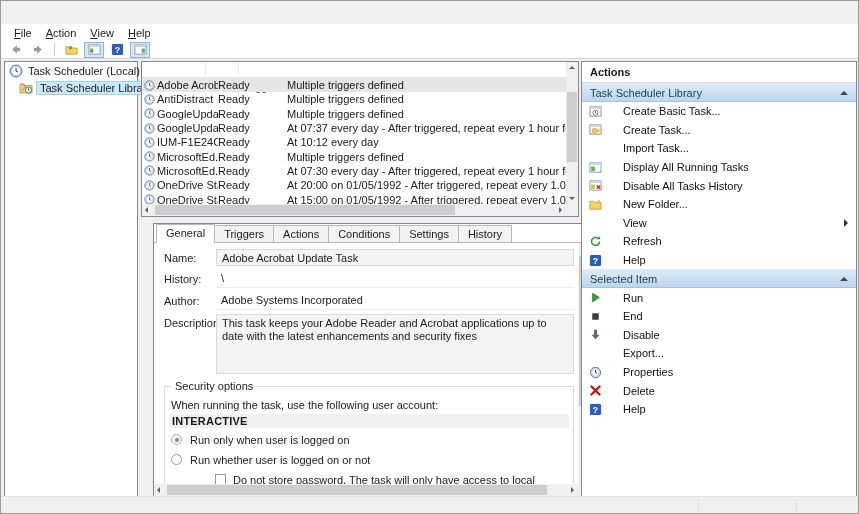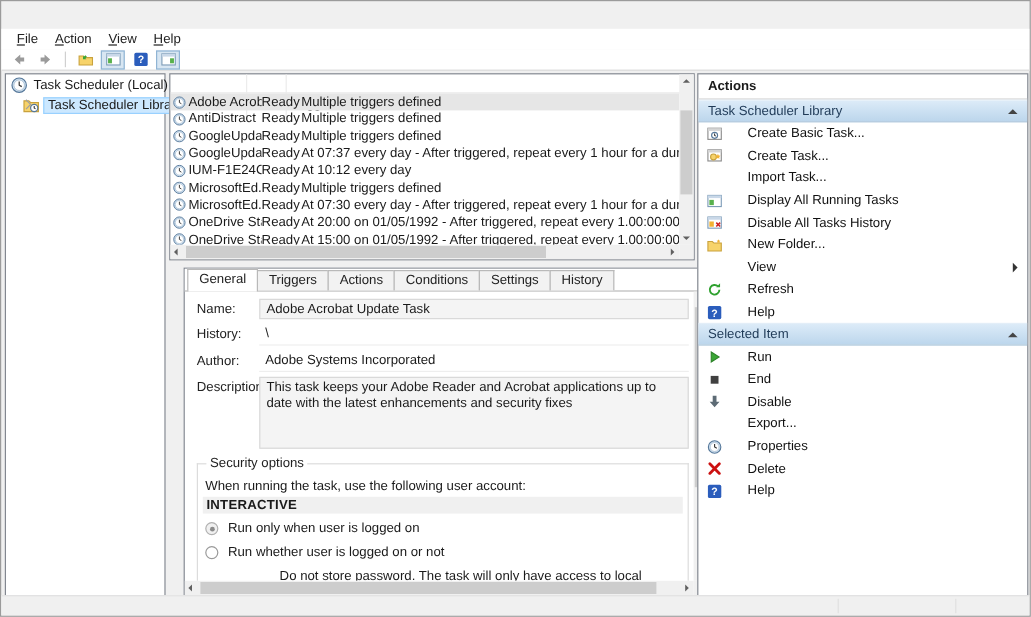--- a/index.html
+++ b/index.html
@@ -49,21 +49,21 @@
   .list-head { display:flex; height:16px; border-bottom:1px solid #e5e5e5; color:#333; }
   .list-head .hc { padding:19px 4px; border-right:1px solid #ececec; }
   .hc.c1 { width:64px; padding-left:12px; } .hc.c2 { width:33px; } .hc.c3 { flex:1; }
   .list-body { position:absolute; left:0; top:16px; right:12px; bottom:12px; overflow:hidden; }
   .lrow { display:flex; height:14.3px; align-items:center; white-space:nowrap; }
   .lrow.sel { background:#e6e6e6; }
   .cell { overflow:hidden; text-overflow:clip; }
   .cname { width:76px; display:flex; align-items:center; padding-left:2px; flex:0 0 auto;}
   .cname .icon { width:11px; height:11px; margin-right:2px; flex:0 0 auto;}
   .cstatus { width:33px; flex:0 0 auto; }
-  .ctrig { flex:1; }
+  .ctrig { flex:1;margin-left:36px; }
 
   
   .vscroll { position:absolute; top:0; right:0; width:12px; bottom:12px; background:#f0f0f0; }
   .vscroll .thumb { position:absolute; left:1px; right:1px; background:#cdcdcd; }
   .hscroll { position:absolute; left:0; right:12px; bottom:0; height:12px; background:#f0f0f0; display:flex; align-items:center; }
   .hscroll .thumb { position:absolute; top:1px; bottom:1px; background:#cdcdcd; }
   .arr { width:12px; height:12px; position:relative; flex:0 0 auto; }
   .arr::before { content:""; position:absolute; border:3.5px solid transparent; }
   .arr.up::before    { left:3px; top:4px;  border-bottom-color:#606060; border-top-width:0; }
   .arr.down::before  { left:3px; top:5px;  border-top-color:#606060; border-bottom-width:0; }
@@ -84,21 +84,21 @@
   .flabel { width:52px; flex:0 0 auto; padding-top:3px; color:#222; }
   .fval { flex:1; }
   .textbox { background:#f4f4f4; border:1px solid #d9d9d9; padding:2px 5px; height:17px; }
   .plainval { padding:2px 5px 3px 5px; border-bottom:1px solid #eee; }
   .textarea { background:#f4f4f4; border:1px solid #d9d9d9; padding:2px 5px; height:60px; line-height:13px; }
 
   .groupbox { position:relative; border:1px solid #dcdcdc; border-bottom:none; margin-top:12px; padding:10px 4px 0 4px; }
   .group-label { position:absolute; top:-7px; left:7px; background:#fff; padding:0 3px; color:#222; }
   .sec-prompt { margin:2px 0 3px 2px; }
   .account-bar { background:#f0f0f0; padding:1px 3px; font-weight:bold; letter-spacing:0.2px; margin-bottom:6px; }
-  .optrow { display:flex; align-items:flex-end; margin:0 0 8px 2px; }
+  .optrow { display:flex; align-items:flex-start; margin:0 0 8px 2px; }
   .radio { width:11px; height:11px; border-radius:50%; border:1px solid #9a9a9a; margin-right:8px; position:relative; background:#fff; flex:0 0 auto;}
   .radio.checked { background:#f0f0f0; border-color:#b0b0b0; }
   .radio.checked::after { content:""; position:absolute; left:2.5px; top:2.5px; width:4px; height:4px; border-radius:50%; background:#8a8a8a; }
   .checkbox { width:11px; height:11px; border:1px solid #9a9a9a; background:#fff; margin-right:7px; flex:0 0 auto;}
   .optrow.indent { margin-left:46px; }
 
   
   .actions-title { height:21px; border-bottom:1px solid #d5d5d5; display:flex; align-items:center;
                    padding-left:8px; font-weight:bold; color:#1a1a1a; }
   .sec-header { height:19px; background:linear-gradient(#dcebf8,#bcd6ec); border-top:1px solid #e3eef8;

